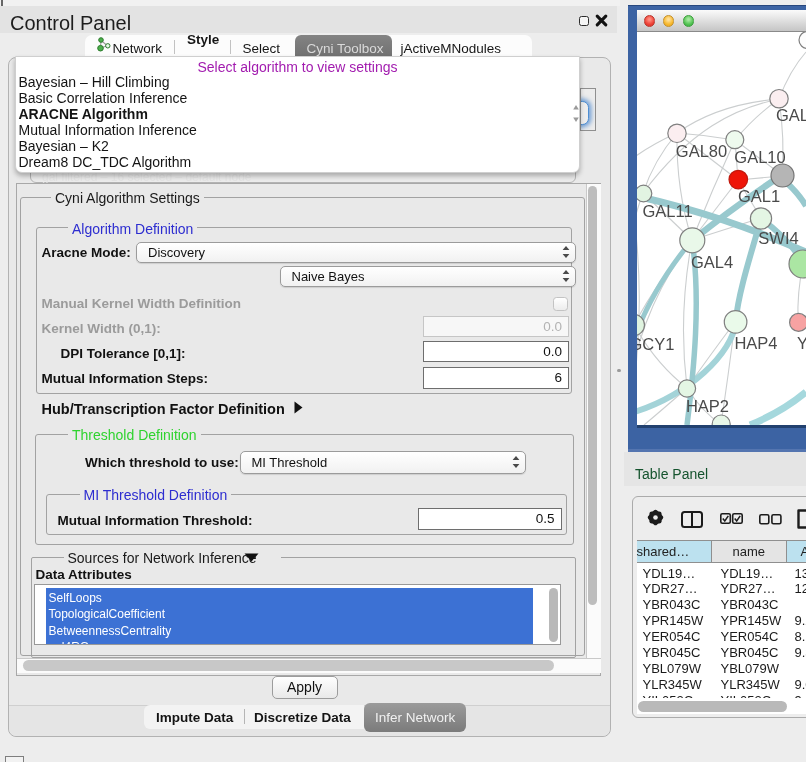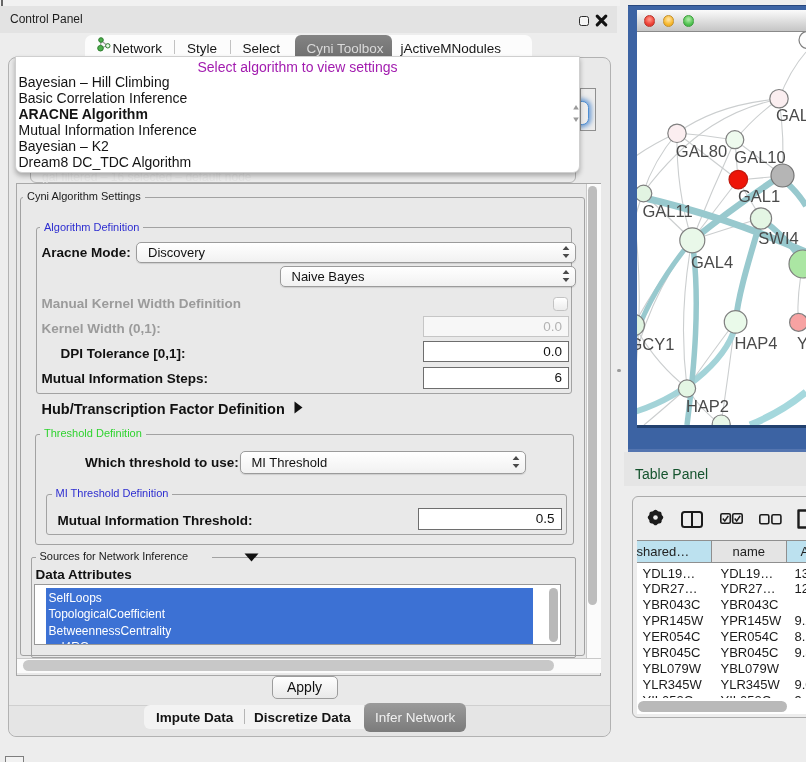--- a/index.html
+++ b/index.html
@@ -3,56 +3,56 @@
 <meta charset="utf-8">
 <style>
 * { margin:0; padding:0; box-sizing:border-box; }
 html,body { width:806px; height:762px; }
 body { font-family:"Liberation Sans", sans-serif; background:#ededed; }
 #root { position:relative; width:806px; height:762px; overflow:hidden; background:#ededed; }
 .abs { position:absolute; }
 .lbl { font-size:13.5px; font-weight:bold; color:#111; white-space:nowrap; }
 .dis { color:#9b9b9b; }
 .grp { position:absolute; border:1px solid #a2a2a2; border-radius:3px; }
-.grplab { position:absolute; font-size:11px; background:#e9e9e9; padding:0 4px; white-space:nowrap; }
+.grplab { position:absolute; font-size:14px; background:#e9e9e9; padding:0 4px; white-space:nowrap;margin-left:28px; }
 .combo { position:absolute; border:1px solid #9b9b9b; border-radius:5px;
   background:linear-gradient(#ffffff,#f1f1f1); box-shadow:0 1px 1px rgba(0,0,0,0.12);
   font-size:13px; color:#111; }
 .combo .ct { position:absolute; left:11px; top:50%; transform:translateY(-50%); white-space:nowrap; }
 .combo > svg { position:absolute; right:5px; top:50%; transform:translateY(-50%); }
 .field { position:absolute; background:#fff; border:1px solid #6e6e6e;
   font-size:13.5px; color:#111; text-align:right; padding-right:6px; line-height:20px; }
 .tabtext { position:absolute; font-size:13.5px; color:#161616; white-space:nowrap; }
 </style>
 </head>
 <body>
 <div id="root">
 
 <div class="abs" style="left:0;top:0;width:620px;height:6px;background:#f1f1f1;"></div>
 <div class="abs" style="left:1px;top:0;width:2px;height:6px;background:#666;"></div>
 <div class="abs" style="left:0;top:6px;width:617px;height:27px;background:#e3e3e3;"></div>
-<div class="abs" style="left:10px;top:12px;font-size:12px;color:#1d1d1d;">Control Panel</div>
+<div class="abs" style="left:10px;top:12px;font-size:20px;color:#1d1d1d;">Control Panel</div>
 <div class="abs" style="left:579px;top:15.5px;width:10px;height:10px;border:1.6px solid #2c2c2c;border-radius:2.5px;background:#f5f5f5;"></div>
 <svg class="abs" style="left:595px;top:14px;" width="13" height="13" viewBox="0 0 13 13">
  <path d="M2.2 2.2 L10.8 10.8 M10.8 2.2 L2.2 10.8" stroke="#111" stroke-width="3.1" stroke-linecap="round"></path>
 </svg>
 
 <div class="abs" style="left:8px;top:57px;width:603px;height:680px;background:#e9e9e9;border:1px solid #b2b2b2;border-radius:8px;"></div>
 
 <div class="abs" style="left:84.5px;top:35px;width:447px;height:24.5px;background:#fcfcfc;border-radius:7px 7px 0 0;"></div>
 <div class="abs" style="left:174px;top:40px;width:1px;height:14px;background:#c2c2c2;"></div>
 <div class="abs" style="left:229.5px;top:40px;width:1px;height:14px;background:#c2c2c2;"></div>
 <svg class="abs" style="left:97px;top:37px;" width="14" height="15" viewBox="0 0 14 15">
   <path d="M4 3.5 L3.5 11 M4 3.5 L10.5 8.8 M3.5 11 L10.5 8.8" stroke="#9a9a9a" stroke-width="1.1"></path>
   <circle cx="4" cy="3" r="2.3" fill="#4cb04c" stroke="#2c7a2c" stroke-width="1"></circle>
   <circle cx="3.5" cy="11.2" r="2.8" fill="#4cb04c" stroke="#2c7a2c" stroke-width="1"></circle>
   <circle cx="10.8" cy="8.8" r="2.2" fill="#e8f8e8" stroke="#2c7a2c" stroke-width="1"></circle>
 </svg>
 <div class="tabtext" style="left:112.5px;top:41px;">Network</div>
-<div class="tabtext" style="left:187px;top:41px;">Style</div>
+<div class="tabtext" style="left:187px;top:32px;font-weight:bold;">Style</div>
 <div class="tabtext" style="left:242.5px;top:41px;">Select</div>
 <div class="abs" style="left:294.5px;top:35px;width:97px;height:24.5px;border-radius:6px 6px 0 0;background:linear-gradient(#838383,#6e6e6e);"></div>
 <div class="tabtext" style="left:306.5px;top:41px;color:#dadada;">Cyni Toolbox</div>
 <div class="tabtext" style="left:400.5px;top:41px;">jActiveMNodules</div>
 
 <div class="abs" style="left:30px;top:158px;width:546px;height:25px;border:1px solid #b3b3b3;border-radius:6px;background:#ebebeb;"></div>
 <div class="abs" style="left:42px;top:170px;font-size:12px;color:#e3e3e3;white-space:nowrap;">gal filtered – 16 selected – default node</div>
 
 <div class="abs" style="left:579.5px;top:87.5px;width:16px;height:43.5px;background:#ececec;border:1px solid #8f8f8f;overflow:hidden;">
   <div class="abs" style="left:-14px;top:12.5px;width:22px;height:24px;border-radius:6.5px;background:#ededed;border:1.5px solid #4e8ed2;box-shadow:0 0 4px 2.5px rgba(90,145,210,0.8);"></div>

